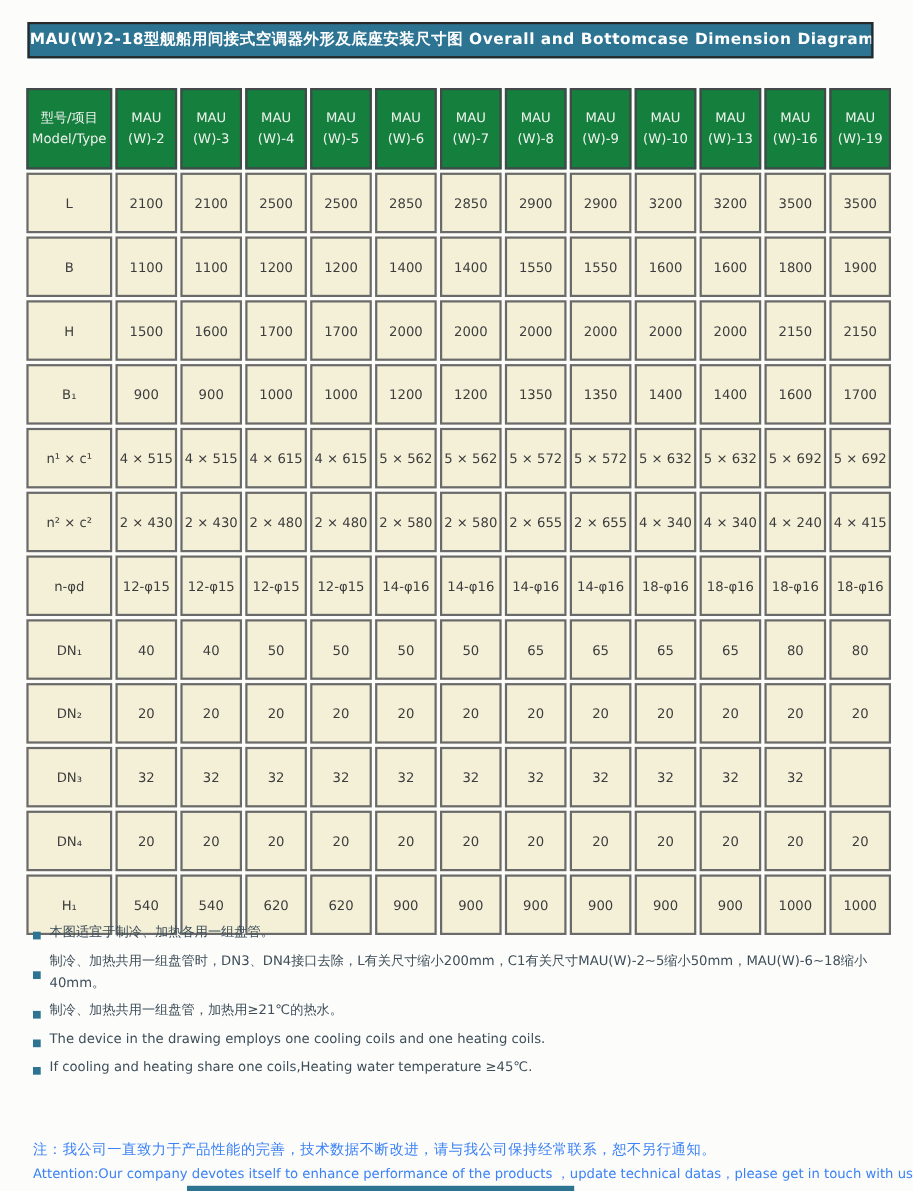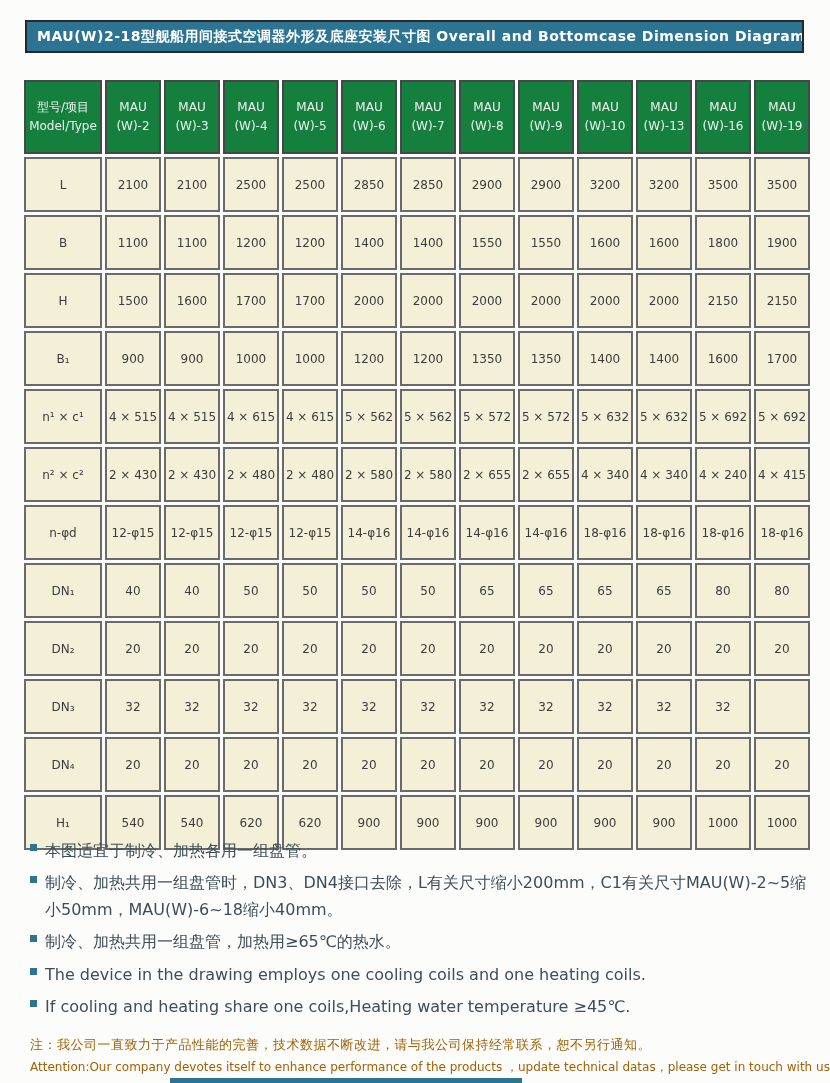--- a/index.html
+++ b/index.html
@@ -6,45 +6,45 @@
   body{
     width:830px;height:1083px;position:relative;overflow:hidden;
     background:#fcfcfa;
     font-family:"DejaVu Sans","Liberation Sans",sans-serif;
     color:#3a3a3a;
   }
   .title-bar{
     position:absolute;left:25px;top:20px;width:765px;height:29px;
     background:#2d7493;border:2px solid #26282a;
     color:#ffffff;font-weight:bold;font-size:14px;line-height:29px;
-    padding-left:10px;letter-spacing:.5px;white-space:nowrap;overflow:hidden;
+    letter-spacing:.5px;white-space:nowrap;overflow:hidden;
   }
   table.spec{
     position:absolute;left:21px;top:77px;width:792px;
     border-spacing:3px;table-layout:fixed;
   }
   table.spec th, table.spec td{
     border:2px solid #6a6a6a;
     text-align:center;vertical-align:middle;
     padding:0;overflow:hidden;
   }
   table.spec th{
     background:#15803d;color:#eef2ee;font-weight:normal;
     height:70px;font-size:12px;line-height:1.6;
     white-space:pre-line;border-color:#43484a;
   }
   table.spec td{
     background:#f4f0d8;height:51px;font-size:12px;color:#3c3c3c;
     white-space:nowrap;
   }
   .notes{position:absolute;left:30px;top:838px;width:782px;}
-  .note{display:flex;gap:8px;margin-bottom:6px;font-size:16px;
-    color:#3e4e59;line-height:1.65;}
+  .note{display:flex;gap:8px;margin-bottom:6px;font-size:12px;
+    color:#3e4e59;line-height:1.65;align-items:center;}
   .note .bullet{width:7px;height:7px;background:#2d7493;margin-top:6px;flex:none;}
-  .attention{position:absolute;left:30px;top:1036px;width:800px;color:#a16207;}
+  .attention{position:absolute;left:30px;top:1036px;width:800px;color:#3b82f6;}
   .attention .cn{font-size:13px;margin-bottom:5px;letter-spacing:.5px;}
   .attention .en{font-size:12px;white-space:nowrap;overflow:hidden;}
   .cutoff-bar{position:absolute;left:170px;top:1078px;width:352px;height:5px;background:#2d7493;}
 </style>
 </head>
 <body>
 
 <div class="title-bar">MAU(W)2-18型舰船用间接式空调器外形及底座安装尺寸图 Overall and Bottomcase Dimension Diagram</div>
 
 <table class="spec">
@@ -281,21 +281,21 @@
     <div class="note">
       <span class="bullet"></span>
       <span>本图适宜于制冷、加热各用一组盘管。</span>
     </div>
     <div class="note">
       <span class="bullet"></span>
       <span>制冷、加热共用一组盘管时，DN3、DN4接口去除，L有关尺寸缩小200mm，C1有关尺寸MAU(W)-2~5缩小50mm，MAU(W)-6~18缩小40mm。</span>
     </div>
     <div class="note">
       <span class="bullet"></span>
-      <span>制冷、加热共用一组盘管，加热用≥65℃的热水。</span>
+      <span>制冷、加热共用一组盘管，加热用≥21℃的热水。</span>
     </div>
     <div class="note">
       <span class="bullet"></span>
       <span>The device in the drawing employs one cooling coils and one heating coils.</span>
     </div>
     <div class="note">
       <span class="bullet"></span>
       <span>If cooling and heating share one coils,Heating water temperature ≥45℃.</span>
     </div>
   </div>

